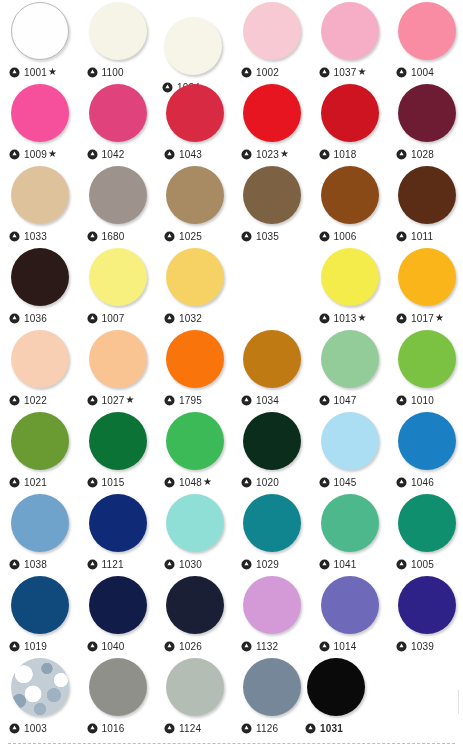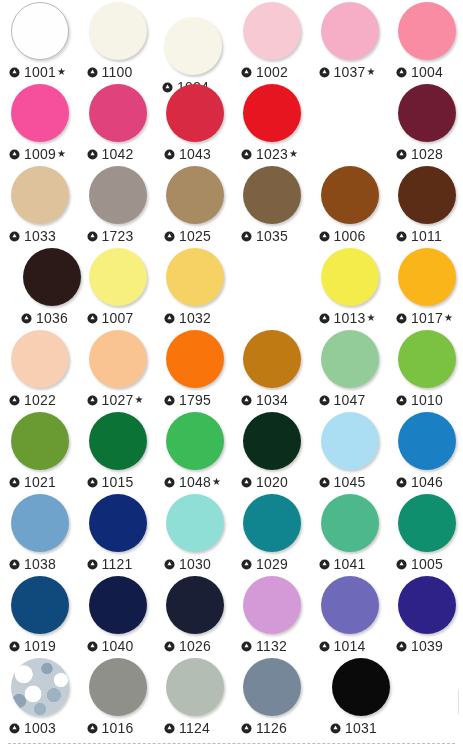--- a/index.html
+++ b/index.html
@@ -79,21 +79,21 @@
     width: 11px;
     height: 11px;
     flex: 0 0 auto;
     margin-right: 4px;
     position: relative;
     top: 0px;
   }
   .drop-icon svg { display: block; }
 
   .code-text {
-    font-size: 14px;
+    font-size: 10px;
     color: #2a2a2a;
     letter-spacing: 0.2px;
     font-family: "Liberation Sans", sans-serif;
   }
 
   .star-mark {
     font-size: 10px;
     color: #2a2a2a;
     margin-left: 1px;
     line-height: 1;
@@ -242,20 +242,32 @@
             <span class="drop-icon">
               <svg width="11" height="11" viewBox="0 0 22 22">
                 <circle cx="11" cy="11" r="10" fill="#232323"></circle>
                 <path d="M11 5 L15.2 12.6 L6.8 12.6 Z" fill="#ffffff"></path>
               </svg>
             </span>
             <span class="code-text">1023</span>
             <span class="star-mark">★</span>
           </div>
         </div>
+        <div class="swatch-cell" style="left: 309.5px;">
+          <div class="swatch-disc" style="background: rgb(207, 20, 33);"></div>
+          <div class="swatch-label">
+            <span class="drop-icon">
+              <svg width="11" height="11" viewBox="0 0 22 22">
+                <circle cx="11" cy="11" r="10" fill="#232323"></circle>
+                <path d="M11 5 L15.2 12.6 L6.8 12.6 Z" fill="#ffffff"></path>
+              </svg>
+            </span>
+            <span class="code-text">1018</span>
+          </div>
+        </div>
         <div class="swatch-cell" style="left: 387px;">
           <div class="swatch-disc" style="background: rgb(110, 28, 51);"></div>
           <div class="swatch-label">
             <span class="drop-icon">
               <svg width="11" height="11" viewBox="0 0 22 22">
                 <circle cx="11" cy="11" r="10" fill="#232323"></circle>
                 <path d="M11 5 L15.2 12.6 L6.8 12.6 Z" fill="#ffffff"></path>
               </svg>
             </span>
             <span class="code-text">1028</span>
@@ -277,21 +289,21 @@
         </div>
         <div class="swatch-cell" style="left: 77.5px;">
           <div class="swatch-disc" style="background: rgb(157, 147, 140);"></div>
           <div class="swatch-label">
             <span class="drop-icon">
               <svg width="11" height="11" viewBox="0 0 22 22">
                 <circle cx="11" cy="11" r="10" fill="#232323"></circle>
                 <path d="M11 5 L15.2 12.6 L6.8 12.6 Z" fill="#ffffff"></path>
               </svg>
             </span>
-            <span class="code-text">1723</span>
+            <span class="code-text">1680</span>
           </div>
         </div>
         <div class="swatch-cell" style="left: 155px;">
           <div class="swatch-disc" style="background: rgb(168, 138, 99);"></div>
           <div class="swatch-label">
             <span class="drop-icon">
               <svg width="11" height="11" viewBox="0 0 22 22">
                 <circle cx="11" cy="11" r="10" fill="#232323"></circle>
                 <path d="M11 5 L15.2 12.6 L6.8 12.6 Z" fill="#ffffff"></path>
               </svg>
@@ -330,21 +342,21 @@
               <svg width="11" height="11" viewBox="0 0 22 22">
                 <circle cx="11" cy="11" r="10" fill="#232323"></circle>
                 <path d="M11 5 L15.2 12.6 L6.8 12.6 Z" fill="#ffffff"></path>
               </svg>
             </span>
             <span class="code-text">1011</span>
           </div>
         </div>
       </div>
       <div class="swatch-row" style="position: absolute; top: 246px;">
-        <div class="swatch-cell" style="left: 12px; text-align: center;">
+        <div class="swatch-cell" style="left: 0px; text-align: center;">
           <div class="swatch-disc" style="background: rgb(43, 26, 24);"></div>
           <div class="swatch-label">
             <span class="drop-icon">
               <svg width="11" height="11" viewBox="0 0 22 22">
                 <circle cx="11" cy="11" r="10" fill="#232323"></circle>
                 <path d="M11 5 L15.2 12.6 L6.8 12.6 Z" fill="#ffffff"></path>
               </svg>
             </span>
             <span class="code-text">1036</span>
           </div>
@@ -740,21 +752,21 @@
           <div class="swatch-label">
             <span class="drop-icon">
               <svg width="11" height="11" viewBox="0 0 22 22">
                 <circle cx="11" cy="11" r="10" fill="#232323"></circle>
                 <path d="M11 5 L15.2 12.6 L6.8 12.6 Z" fill="#ffffff"></path>
               </svg>
             </span>
             <span class="code-text">1126</span>
           </div>
         </div>
-        <div class="swatch-cell" style="left: 321px;">
+        <div class="swatch-cell" style="left: 296px; font-weight: bold;">
           <div class="swatch-disc" style="background: rgb(10, 10, 10);"></div>
           <div class="swatch-label">
             <span class="drop-icon">
               <svg width="11" height="11" viewBox="0 0 22 22">
                 <circle cx="11" cy="11" r="10" fill="#232323"></circle>
                 <path d="M11 5 L15.2 12.6 L6.8 12.6 Z" fill="#ffffff"></path>
               </svg>
             </span>
             <span class="code-text">1031</span>
           </div>

